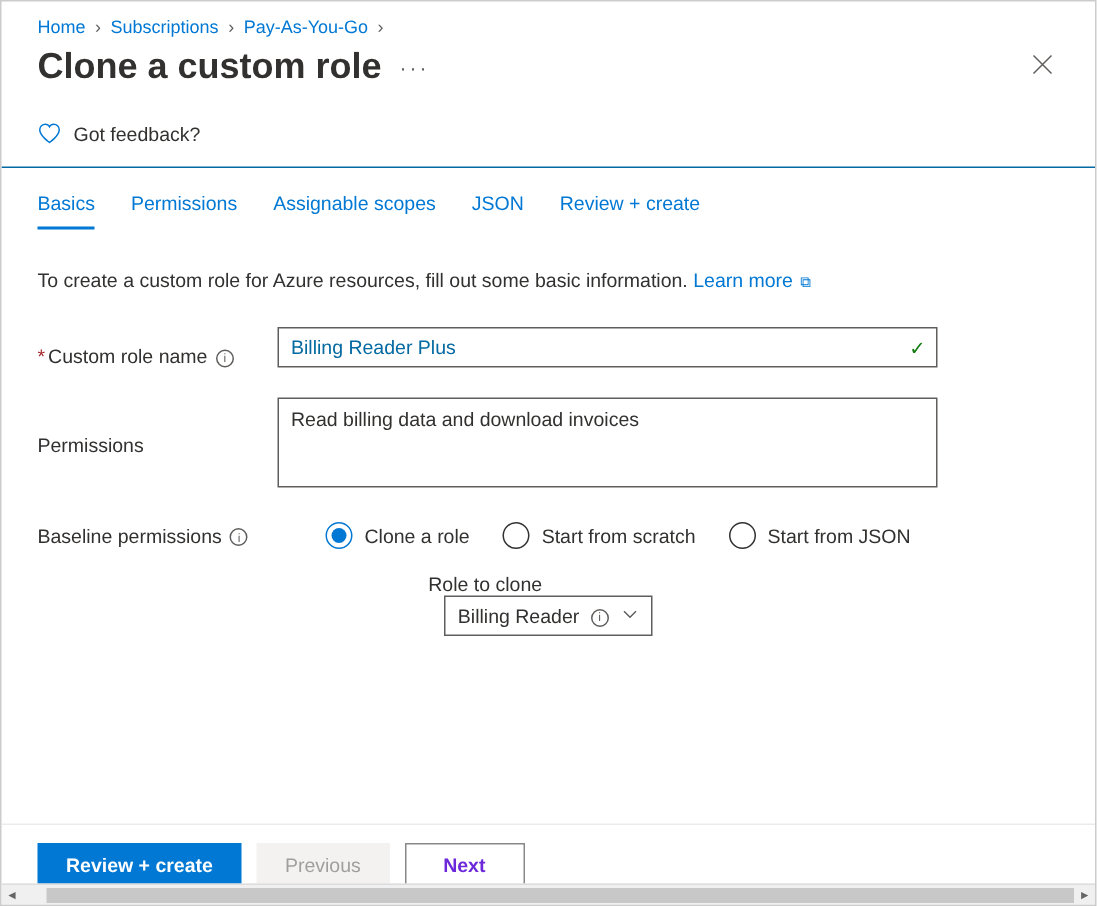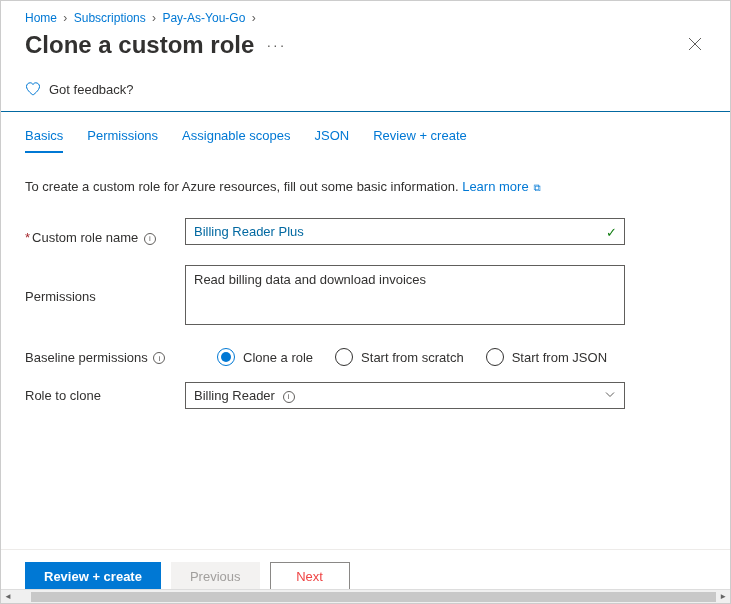--- a/index.html
+++ b/index.html
@@ -80,21 +80,21 @@
   .form {
     padding: 12px 24px;
   }
   .form-row {
     display: flex;
     align-items: flex-end;
     margin-bottom: 20px;
   }
   .form-row.desc-row { align-items: center; min-height: 60px; }
   .form-row.baseline-row { align-items: center; margin-bottom: 16px; }
-  .form-row.clone-row { align-items: center; }
+  .form-row.clone-row { align-items: center; flex-direction: column; }
   .label-col {
     width: 160px;
     flex-shrink: 0;
     font-size: 13px;
     color: #323130;
     padding-top: 6px;
   }
   .form-row.desc-row .label-col,
   .form-row.baseline-row .label-col,
   .form-row.clone-row .label-col { padding-top: 0; }
@@ -184,21 +184,21 @@
   .btn {
     padding: 6px 18px;
     font-size: 13px;
     font-family: inherit;
     border: 1px solid transparent;
     cursor: pointer;
     min-width: 80px;
   }
   .btn.primary { background: #0078d4; color: #fff; min-width: 130px; font-weight: 600; }
   .btn.secondary-disabled { background: #f3f2f1; color: #a19f9d; cursor: default; text-align: right; }
-  .btn.secondary { background: #fff; border: 1px solid #8a8886; color: #ef4444; }
+  .btn.secondary { background: #fff; border: 1px solid #8a8886; color: #6d28d9; font-weight: bold; }
   .scrollbar-bottom {
     position: absolute;
     bottom: 0; left: 0; right: 0;
     height: 14px;
     background: #f0f0f0;
     border-top: 1px solid #ddd;
     display: flex;
     align-items: center;
   }
   .scrollbar-thumb { height: 10px; background: #c8c8c8; margin-left: 16px; width: calc(100% - 32px); }

